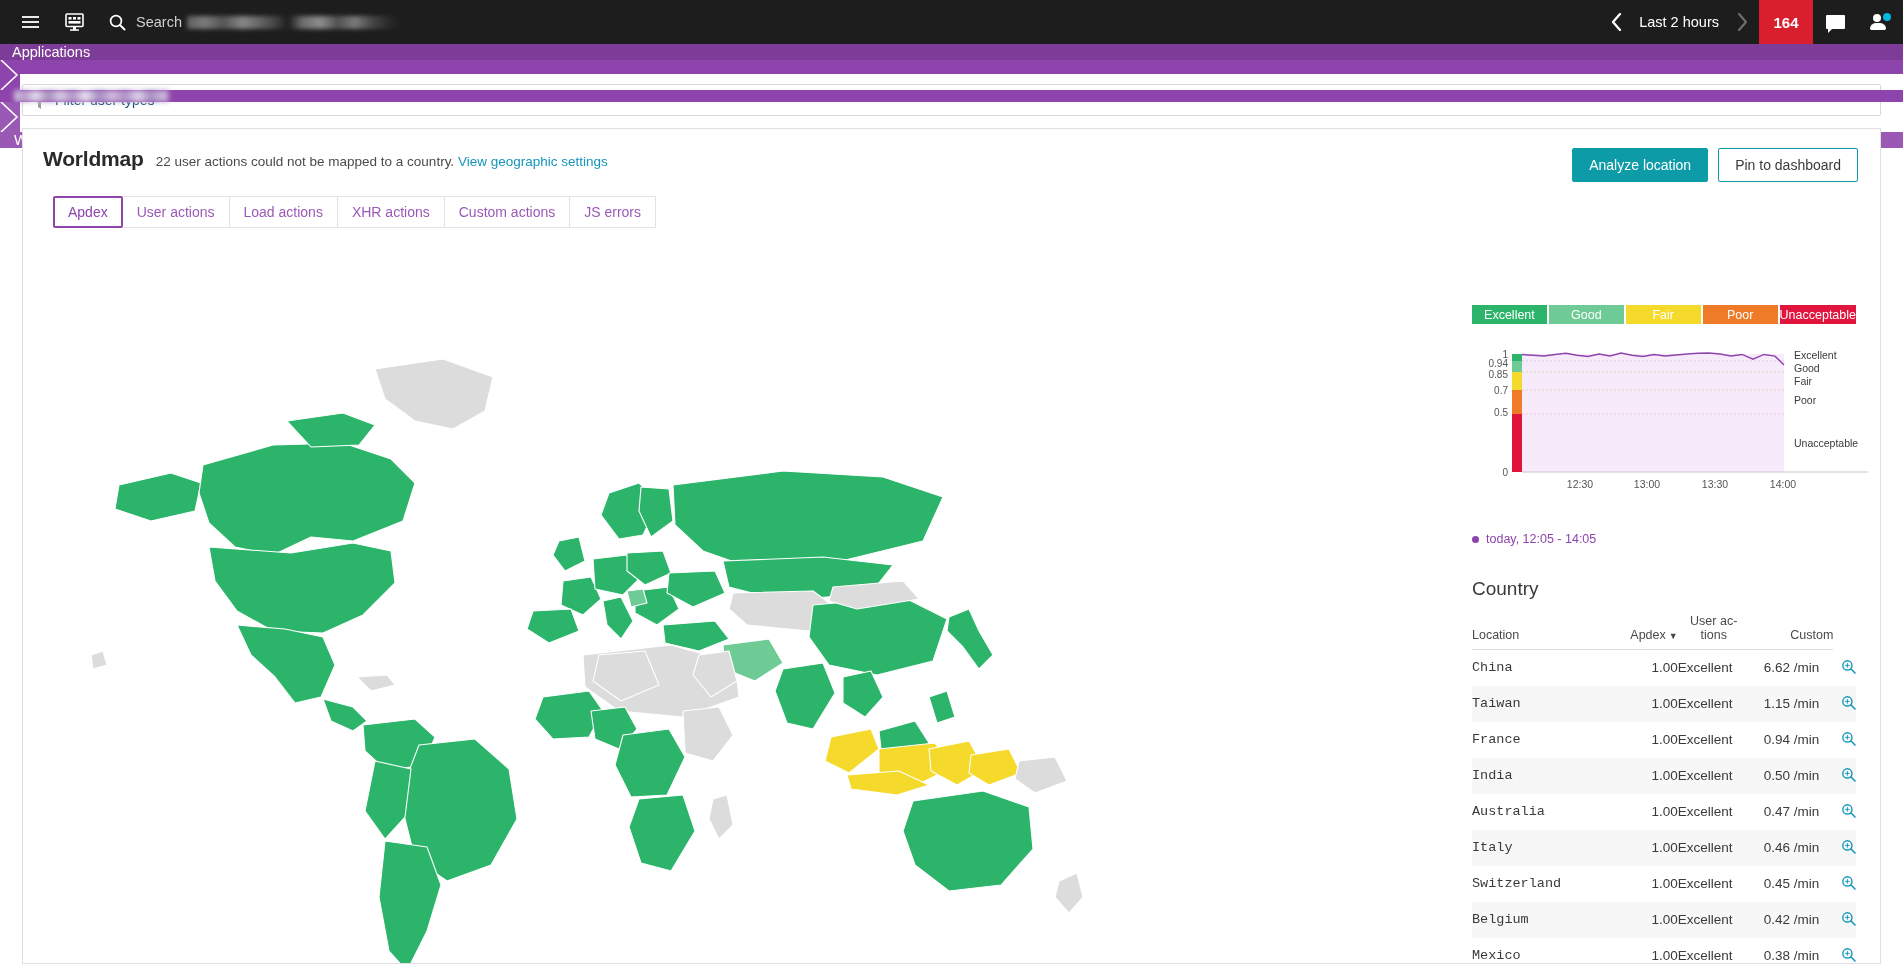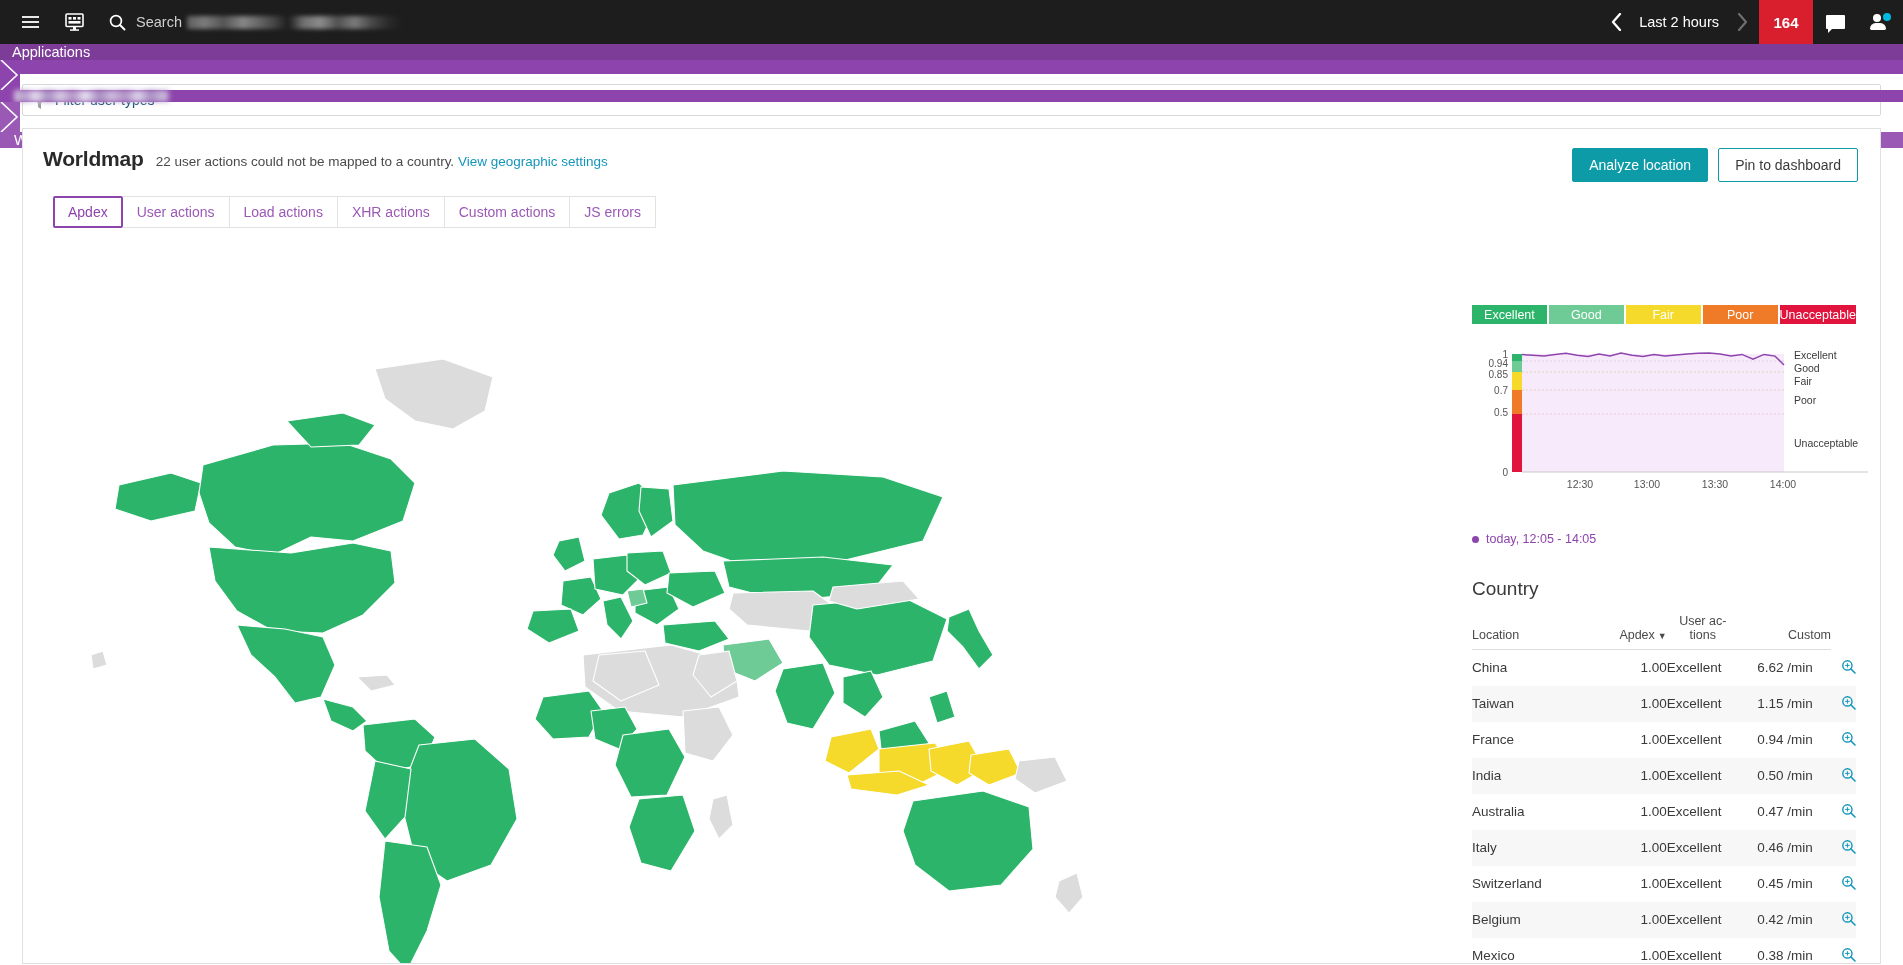--- a/index.html
+++ b/index.html
@@ -143,21 +143,21 @@
     font-size: 12.5px; color: #4a4a4a; font-weight: normal; padding: 0 0 7px 0;
     vertical-align: bottom; border-bottom: 1px solid #dcdcdc;
   }
   th.c-loc { text-align: left; }
   th.c-apdex { text-align: right; padding-right: 6px; }
   th.c-ua { text-align: center; width: 72px; }
   th.c-act { text-align: right; }
   .sort-caret { font-size: 9px; margin-left: 3px; }
   table.country-table td { font-size: 13.5px; color: #3a3a3a; padding: 9px 0; }
   tr.alt td { background: #f7f7f7; }
-  td.c-loc { color: #1496bb; cursor: pointer; padding-left: 2px; }
+  td.c-loc { color: #1496bb; cursor: pointer; padding-left: 2px; font-family: Liberation Mono, monospace; }
   td.c-val { text-align: right; font-size: 15px; color: #2a2a2a; padding-right: 24px; }
   td.c-rate { text-align: center; font-size: 13px; }
   td.c-act { text-align: right; padding-right: 4px; }
   .mag-icon { cursor: pointer; display: inline-block; }
 </style>
 </head>
 <body>
 
 <div class="topbar">
   <div class="tb-icon hamburger">

